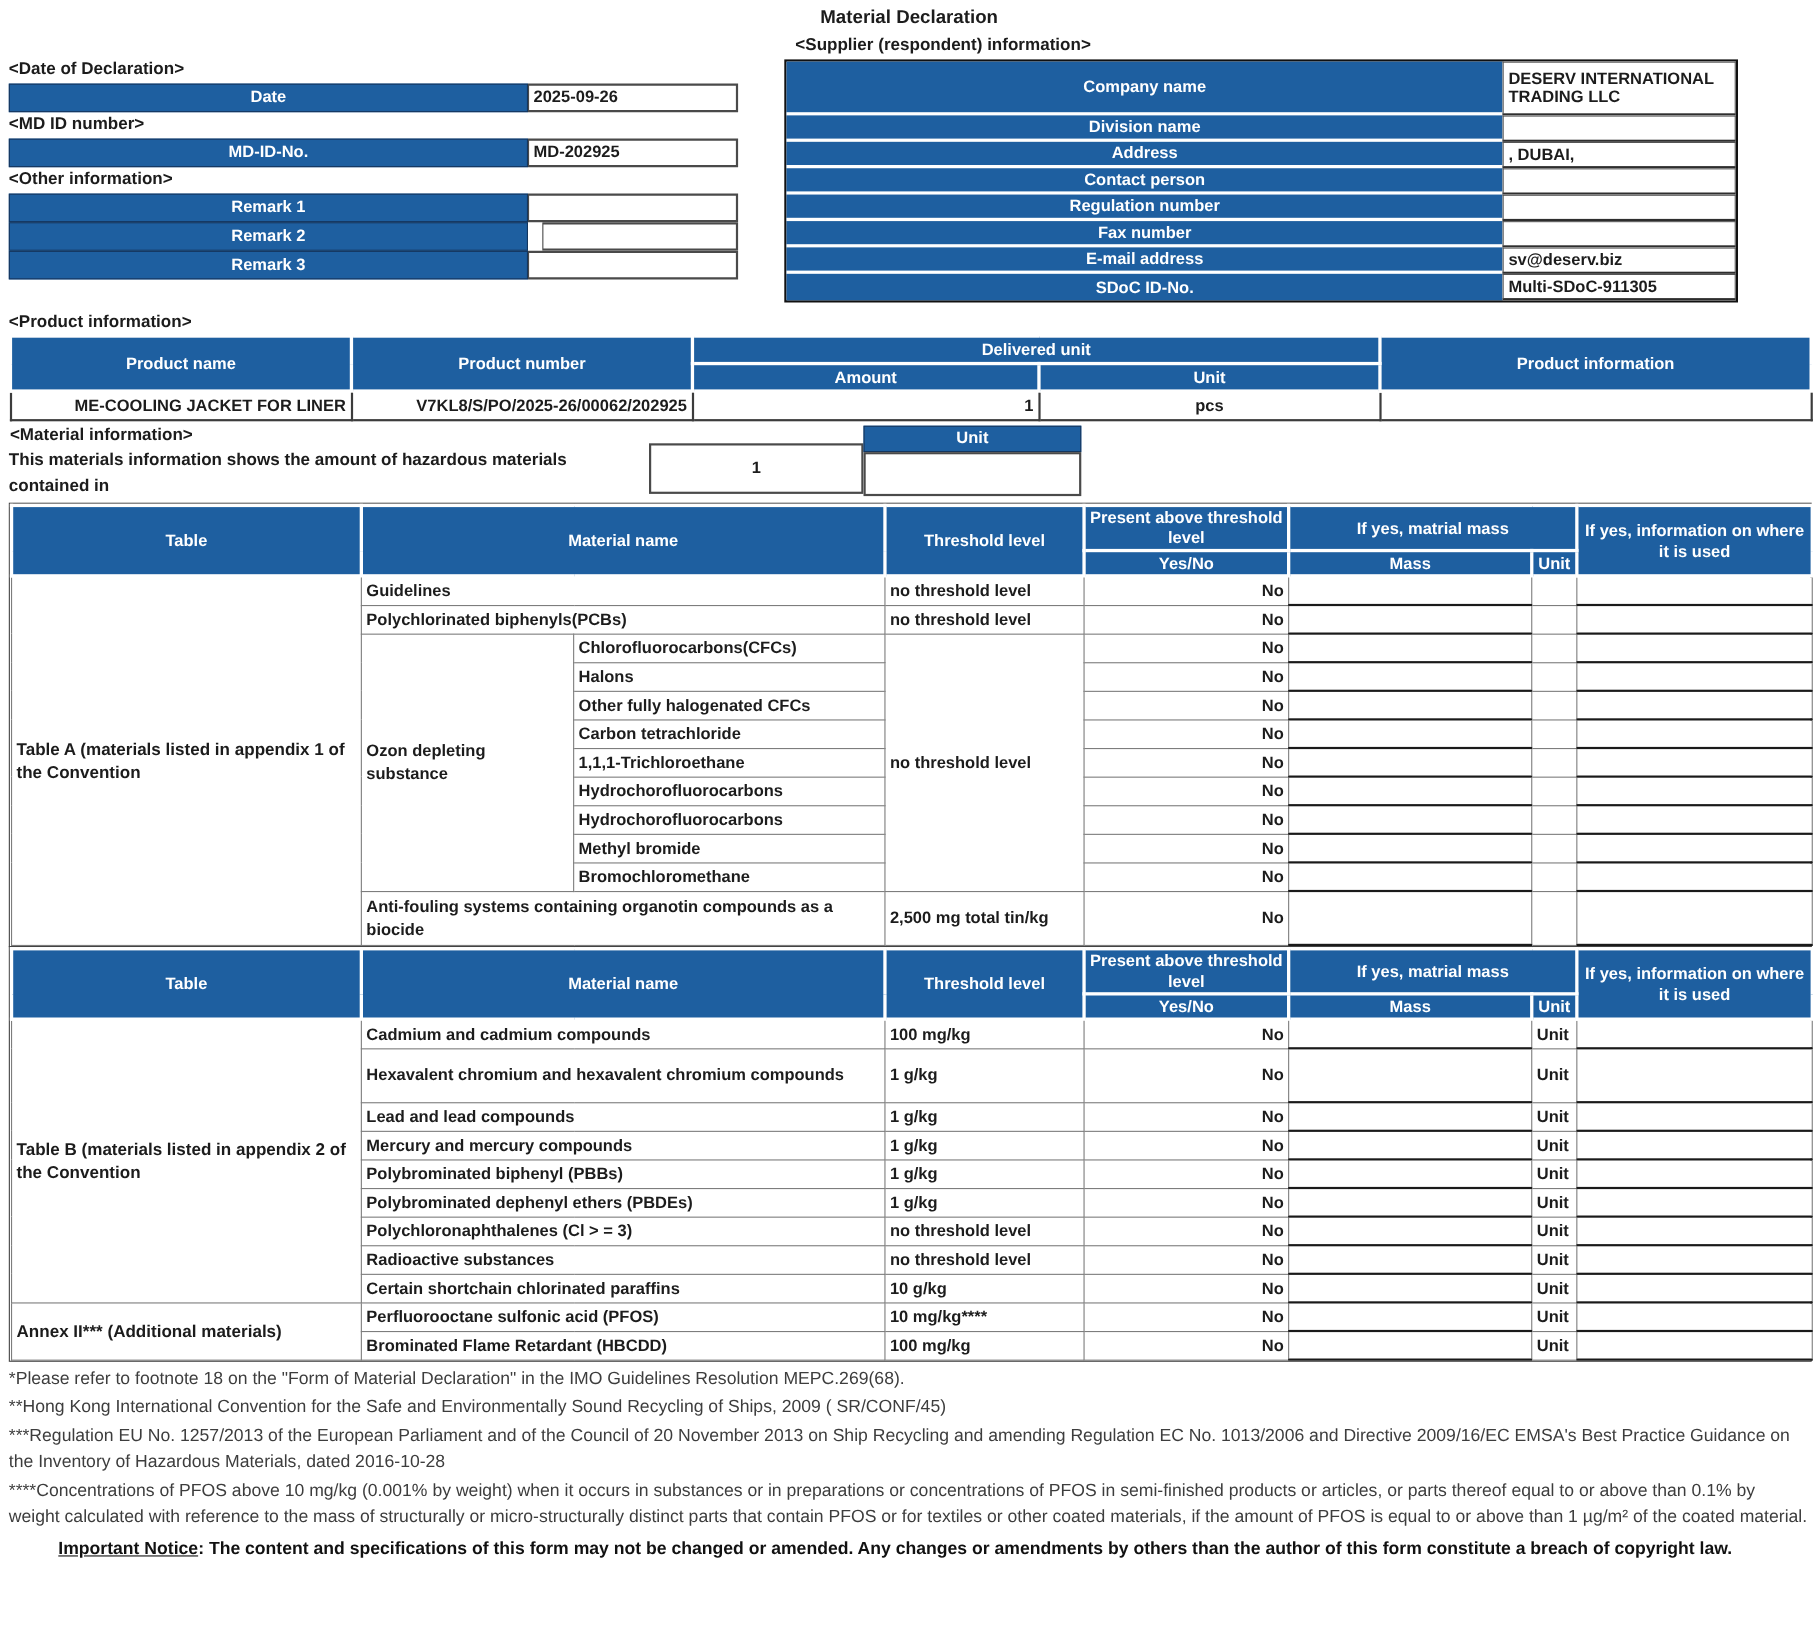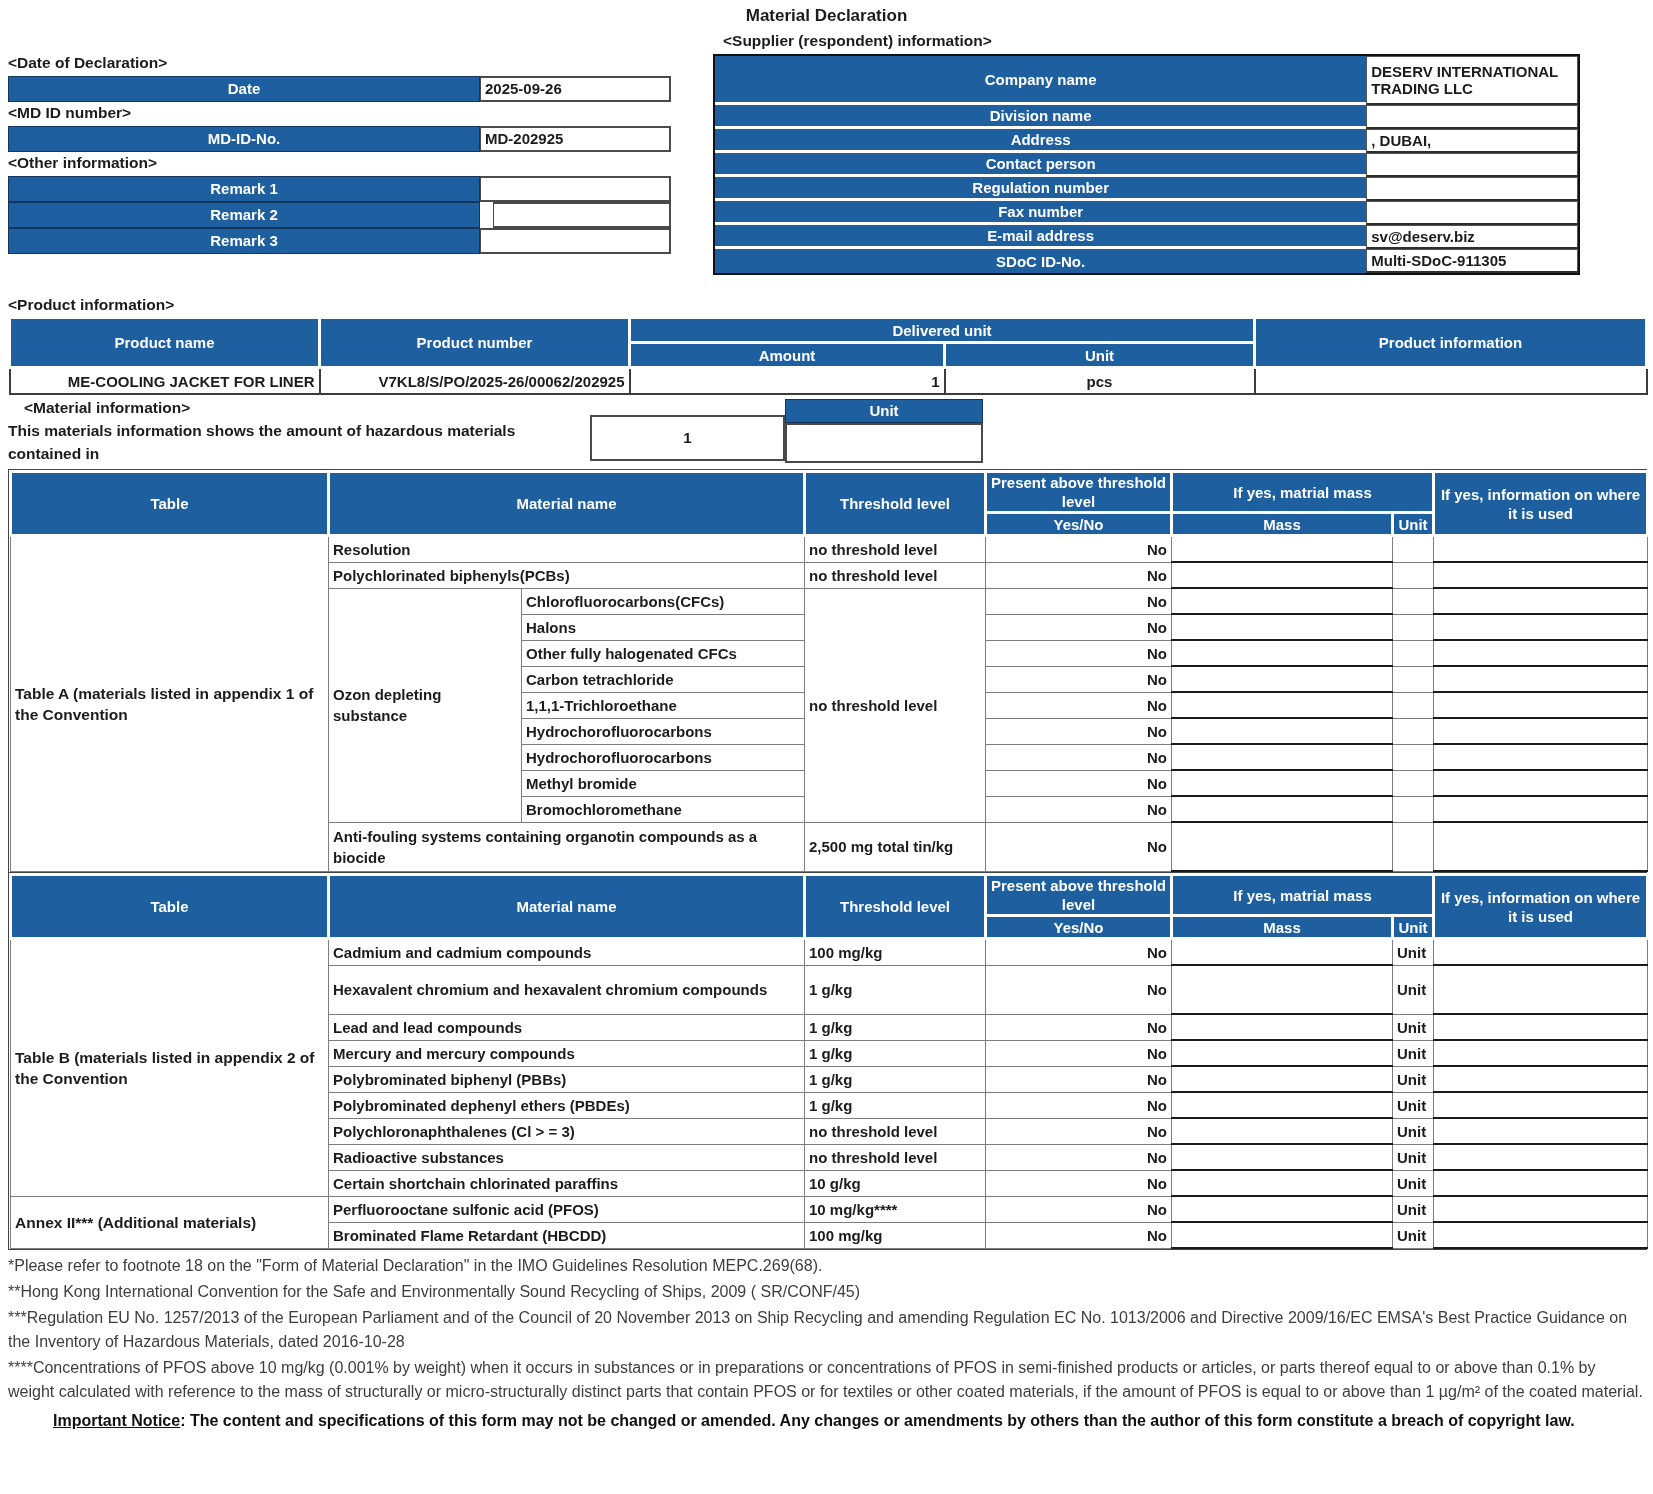--- a/index.html
+++ b/index.html
@@ -48,34 +48,34 @@
   }
   .sup-table tr:last-child th { border-bottom:none; }
   .sup-table td {
     background:#fff; font-weight:bold; font-size:15px; text-align:left;
     padding:0 4px; border:1px solid #555; border-bottom:2px solid #2e2e2e; width:200px;
   }
   .sup-table tr.h2c th, .sup-table tr.h2c td { height:46px; }
   .sup-table tr { height:24px; }
 
   
-  .product-section { margin-top:16px; }
+  .product-section { margin-top:4px; }
   .ptable { border-collapse:collapse; width:1637px; table-layout:fixed; margin-top:2px; }
   .ptable th {
     background:#1e5fa0; color:#fff; font-weight:bold; font-size:15px;
     border:3px solid #fff; height:22px; padding:0 2px;
   }
   .ptable td {
     background:#fff; border:2px solid #3c3c3c; font-weight:bold; font-size:15px;
     height:24px; padding:0 4px;text-align:right;
   }
 
   
   .mi-area { position:relative; height:70px; margin-top:4px; }
-  .mi-heading { position:absolute; left:16px; top:0; }
+  .mi-heading { position:absolute; left:1px; top:0; }
   .mi-note { position:absolute; left:0; top:20px; width:566px; font-weight:bold; font-size:15.5px; line-height:23px; }
   .mi-amount {
     position:absolute; left:582px; top:16px; width:191px; height:42px;
     border:2px solid #4a4a4a; text-align:center; line-height:42px; font-weight:bold; font-size:15px;
   }
   .mi-unit-header {
     position:absolute; left:777px; top:0; width:196px; height:22px;
     background:#1e5fa0; color:#fff; font-weight:bold; font-size:15px;
     text-align:center; line-height:22px; border:1px solid #14365e;
   }
@@ -250,21 +250,21 @@
       <th rowspan="2">If yes, information on where it is used</th>
     </tr>
     <tr>
       <th class="r2">Yes/No</th>
       <th class="r2">Mass</th>
       <th class="r2">Unit</th>
     </tr>
 
     <tr>
       <td rowspan="12" class="grouplabel">Table A (materials listed in appendix 1 of the Convention</td>
-      <td colspan="2">Resolution</td>
+      <td colspan="2">Guidelines</td>
       <td>no threshold level</td>
       <td class="center">No</td>
       <td class="heavy"></td>
       <td></td>
       <td class="heavy"></td>
     </tr>
     <tr>
       <td colspan="2">Polychlorinated biphenyls(PCBs)</td>
       <td>no threshold level</td>
       <td class="center">No</td>

